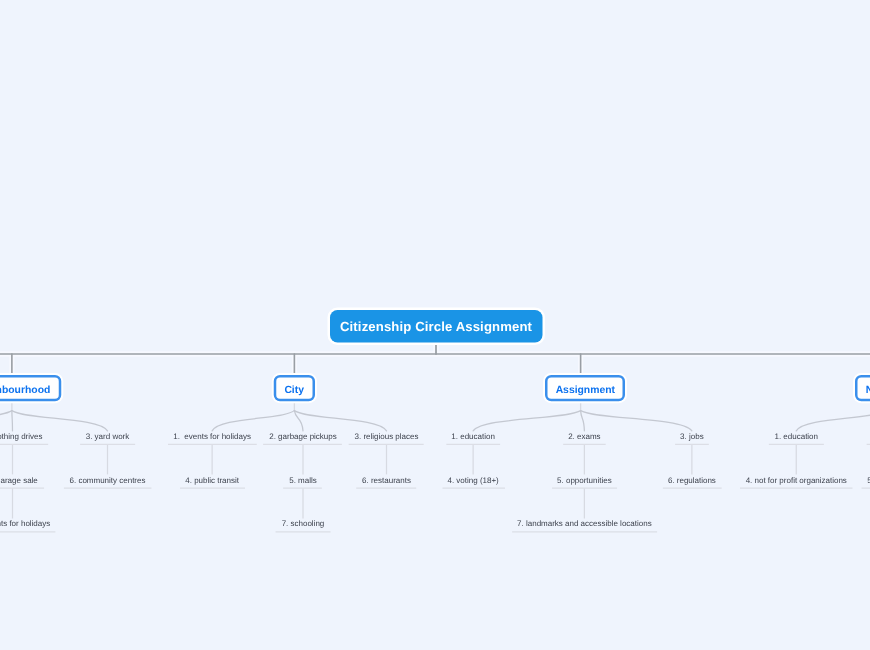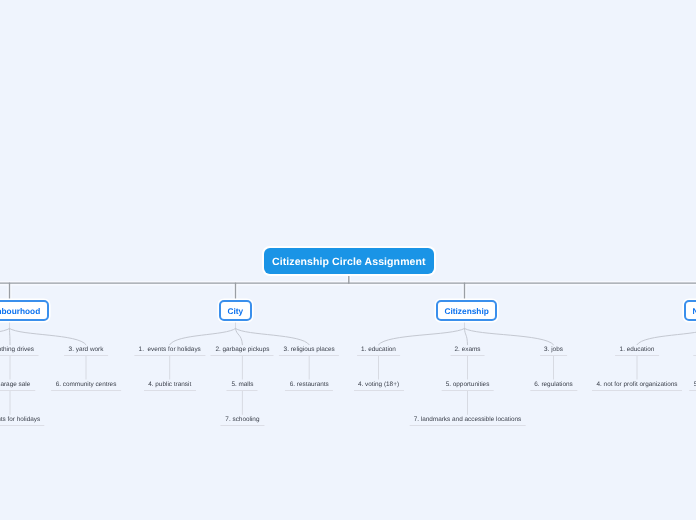--- a/index.html
+++ b/index.html
@@ -104,21 +104,21 @@
       </div>
       <div class="node leaf" style="left: 242.4px; top: 414.8px;">
         <span class="lbl">7. schooling</span>
       </div>
       <div class="node leaf" style="left: 309.2px; top: 344.7px;">
         <span class="lbl">3. religious places</span>
       </div>
       <div class="node leaf" style="left: 309.2px; top: 379.5px;">
         <span class="lbl">6. restaurants</span>
       </div>
-      <div class="node branch" style="left: 436px; top: 300px; transform: none;">Citizenship</div>
+      <div class="node branch" style="left: 436px; top: 300px; transform: none;">Assignment</div>
       <div class="node leaf" style="left: 378.5px; top: 344.7px;">
         <span class="lbl">1. education</span>
       </div>
       <div class="node leaf" style="left: 378.5px; top: 379.5px;">
         <span class="lbl">4. voting (18+)</span>
       </div>
       <div class="node leaf" style="left: 467.5px; top: 344.7px;">
         <span class="lbl">2. exams</span>
       </div>
       <div class="node leaf" style="left: 467.5px; top: 379.5px;">

